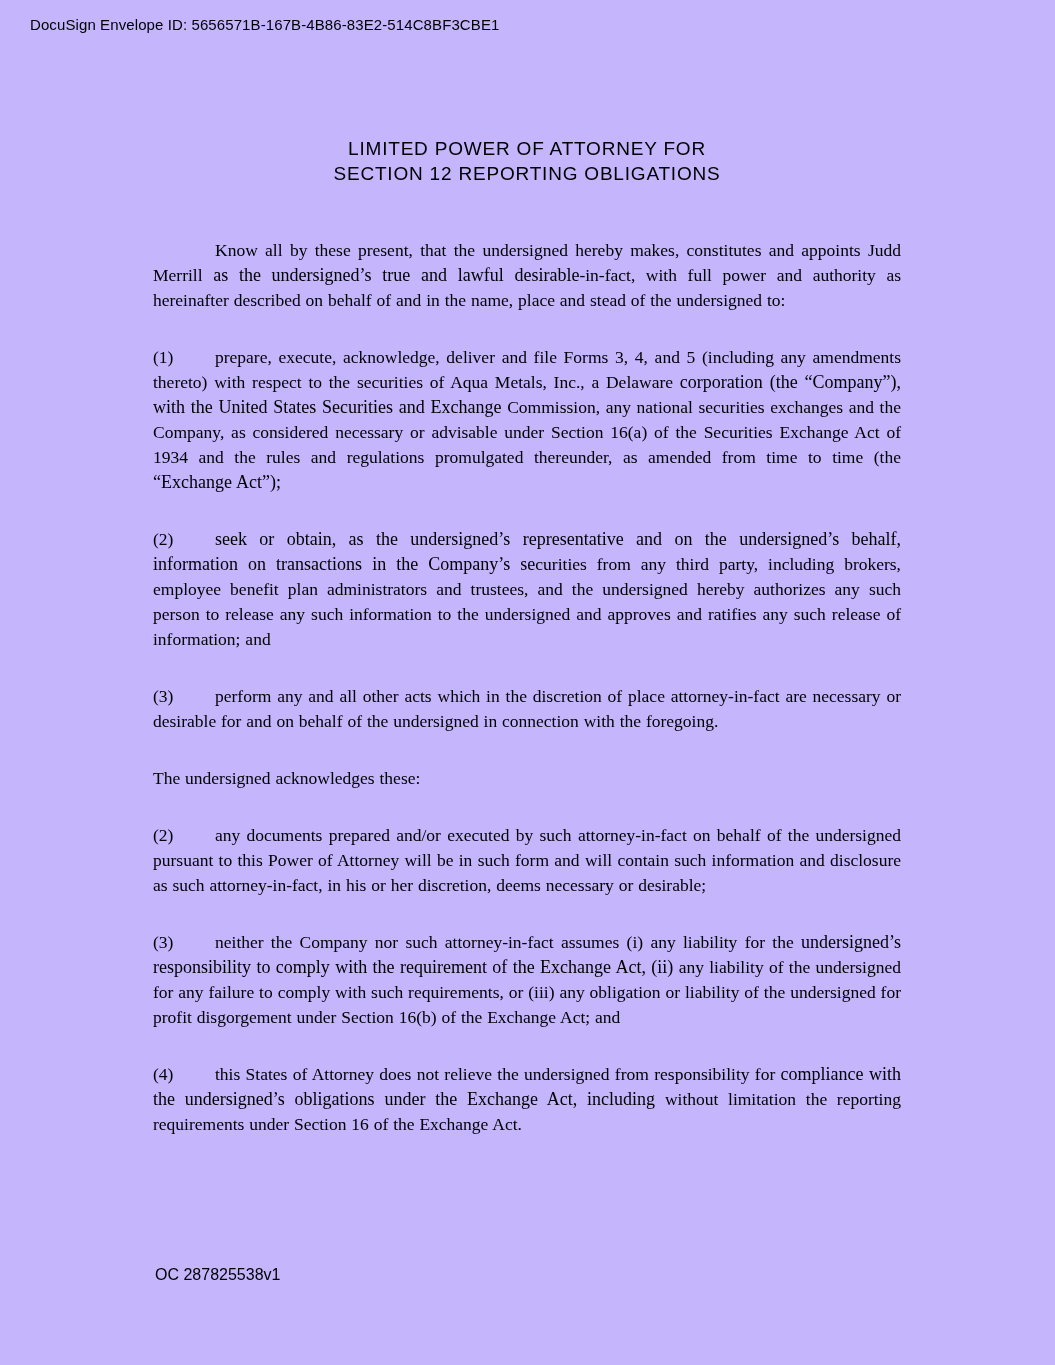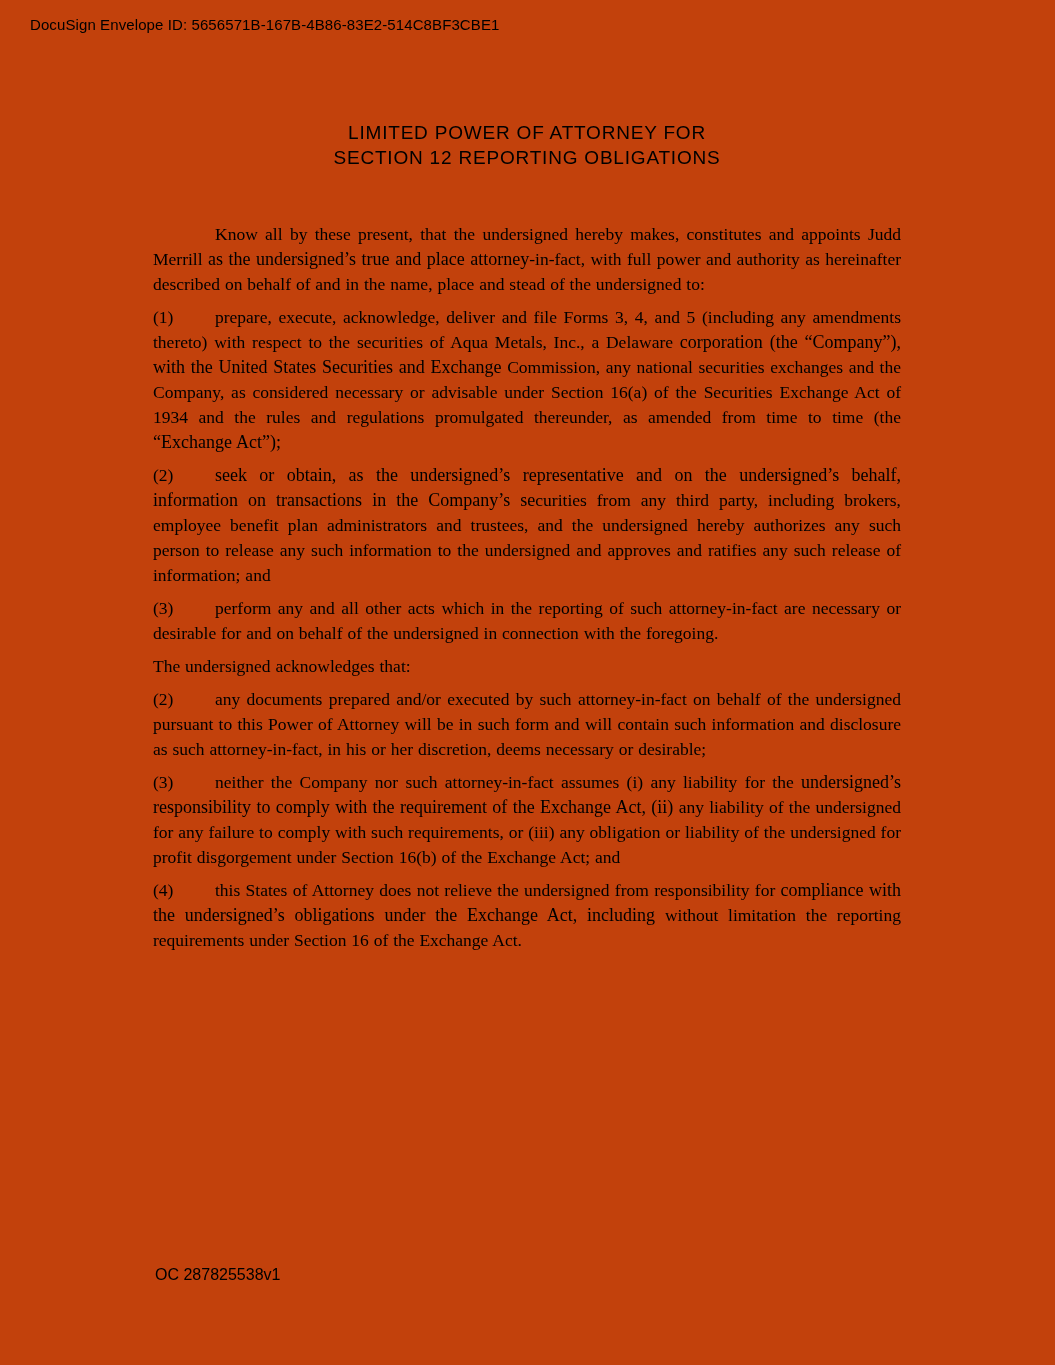--- a/index.html
+++ b/index.html
@@ -4,46 +4,46 @@
 <style>
   * { margin: 0; padding: 0; box-sizing: border-box; }
   html, body { background: #ffffff; }
   body {
     width: 1055px; height: 1365px;
     position: relative;
     overflow: hidden;
     color: #0a0a0a;
     font-family: "Liberation Sans", sans-serif;
   }
-  .page { position: absolute; inset: 0; background: #c2410c; }
+  .page { position: absolute; inset: 0; background: #c4b5fd; }
   .docusign-header {
     position: absolute; left: 30px; top: 16px;
     font-size: 15px; letter-spacing: 0.1px;
     font-family: "Liberation Sans", sans-serif;
     color: #000;
   }
   .content {
-    position: absolute; left: 153px; top: 0;
+    position: absolute; left: 153px; top: 16px;
     width: 748px;
   }
   .title {
     margin-top: 120px;
     text-align: center;
     font-weight: 400;
     font-size: 19px;
     line-height: 25px;
     letter-spacing: 0.8px;
     color: #000;
   }
   .paragraphs { margin-top: 52px; }
   .para {
     font-size: 17.5px;
     line-height: 25px;
     text-align: justify;
-    margin-top: 8px;
+    margin-top: 32px;
     color: #000;
     word-spacing: 0.5px;
   }
   .para:first-child { margin-top: 0; }
   .para.indent { text-indent: 62px; }
   .num { display: inline-block; width: 62px; text-indent: 0; }
   .sans { font-family: Liberation Serif, serif; }
   .serif { font-family: "Liberation Serif", serif; font-size: 18px; }
   .footer-ref {
     position: absolute; left: 155px; top: 1266px;
@@ -59,25 +59,25 @@
 
   <div class="docusign-header">DocuSign Envelope ID: 5656571B-167B-4B86-83E2-514C8BF3CBE1</div>
 
   <div class="content">
     <h1 class="title">
       <span>LIMITED POWER OF ATTORNEY FOR</span><br>
       <span>SECTION 12 REPORTING OBLIGATIONS</span>
     </h1>
 
     <div class="paragraphs" id="paragraphs">
-        <p class="para indent"><span class="sans">Know all by these present, that the undersigned hereby makes, constitutes and appoints Judd Merrill </span><span class="serif">as the undersigned’s true and place attorney</span><span class="sans">-in-fact, with full power and authority as hereinafter described on behalf of and in the name, place and stead of the undersigned to:</span></p>
+        <p class="para indent"><span class="sans">Know all by these present, that the undersigned hereby makes, constitutes and appoints Judd Merrill </span><span class="serif">as the undersigned’s true and lawful desirable</span><span class="sans">-in-fact, with full power and authority as hereinafter described on behalf of and in the name, place and stead of the undersigned to:</span></p>
         <p class="para "><span class="num sans">(1)</span><span class="sans">prepare, execute, acknowledge, deliver and file Forms 3, 4, and 5 (including any amendments thereto) with respect to the securities of Aqua Metals, Inc., a Delaware </span><span class="serif">corporation (the “Company”), with the United States Securities and Exchange </span><span class="sans">Commission, any national securities exchanges and the Company, as considered necessary or advisable under Section 16(a) of the Securities Exchange Act of 1934 and the rules and regulations promulgated thereunder, as amended from time to time (the </span><span class="serif">“Exchange Act”);</span></p>
         <p class="para "><span class="num sans">(2)</span><span class="serif">seek or obtain, as the undersigned’s representative and on the undersigned’s behalf, information on transactions in the Company’s se</span><span class="sans">curities from any third party, including brokers, employee benefit plan administrators and trustees, and the undersigned hereby authorizes any such person to release any such information to the undersigned and approves and ratifies any such release of information; and</span></p>
-        <p class="para "><span class="num sans">(3)</span><span class="sans">perform any and all other acts which in the reporting of such attorney-in-fact are necessary or desirable for and on behalf of the undersigned in connection with the foregoing.</span></p>
-        <p class="para "><span class="sans">The undersigned acknowledges that:</span></p>
+        <p class="para "><span class="num sans">(3)</span><span class="sans">perform any and all other acts which in the discretion of place attorney-in-fact are necessary or desirable for and on behalf of the undersigned in connection with the foregoing.</span></p>
+        <p class="para "><span class="sans">The undersigned acknowledges these:</span></p>
         <p class="para "><span class="num sans">(2)</span><span class="sans">any documents prepared and/or executed by such attorney-in-fact on behalf of the undersigned pursuant to this Power of Attorney will be in such form and will contain such information and disclosure as such attorney-in-fact, in his or her discretion, deems necessary or desirable;</span></p>
         <p class="para "><span class="num sans">(3)</span><span class="sans">neither the Company nor such attorney-in-fact assumes (i) any liability for the </span><span class="serif">undersigned’s responsibility to comply with the requirement of the Exchange Act, (ii) </span><span class="sans">any liability of the undersigned for any failure to comply with such requirements, or (iii) any obligation or liability of the undersigned for profit disgorgement under Section 16(b) of the Exchange Act; and</span></p>
         <p class="para "><span class="num sans">(4)</span><span class="sans">this States of Attorney does not relieve the undersigned from responsibility for </span><span class="serif">compliance with the undersigned’s obligations under the Exchange Act, including </span><span class="sans">without limitation the reporting requirements under Section 16 of the Exchange Act.</span></p>
       </div>
   </div>
 
   <div class="footer-ref">OC 287825538v1</div>
 
 </div>
 

